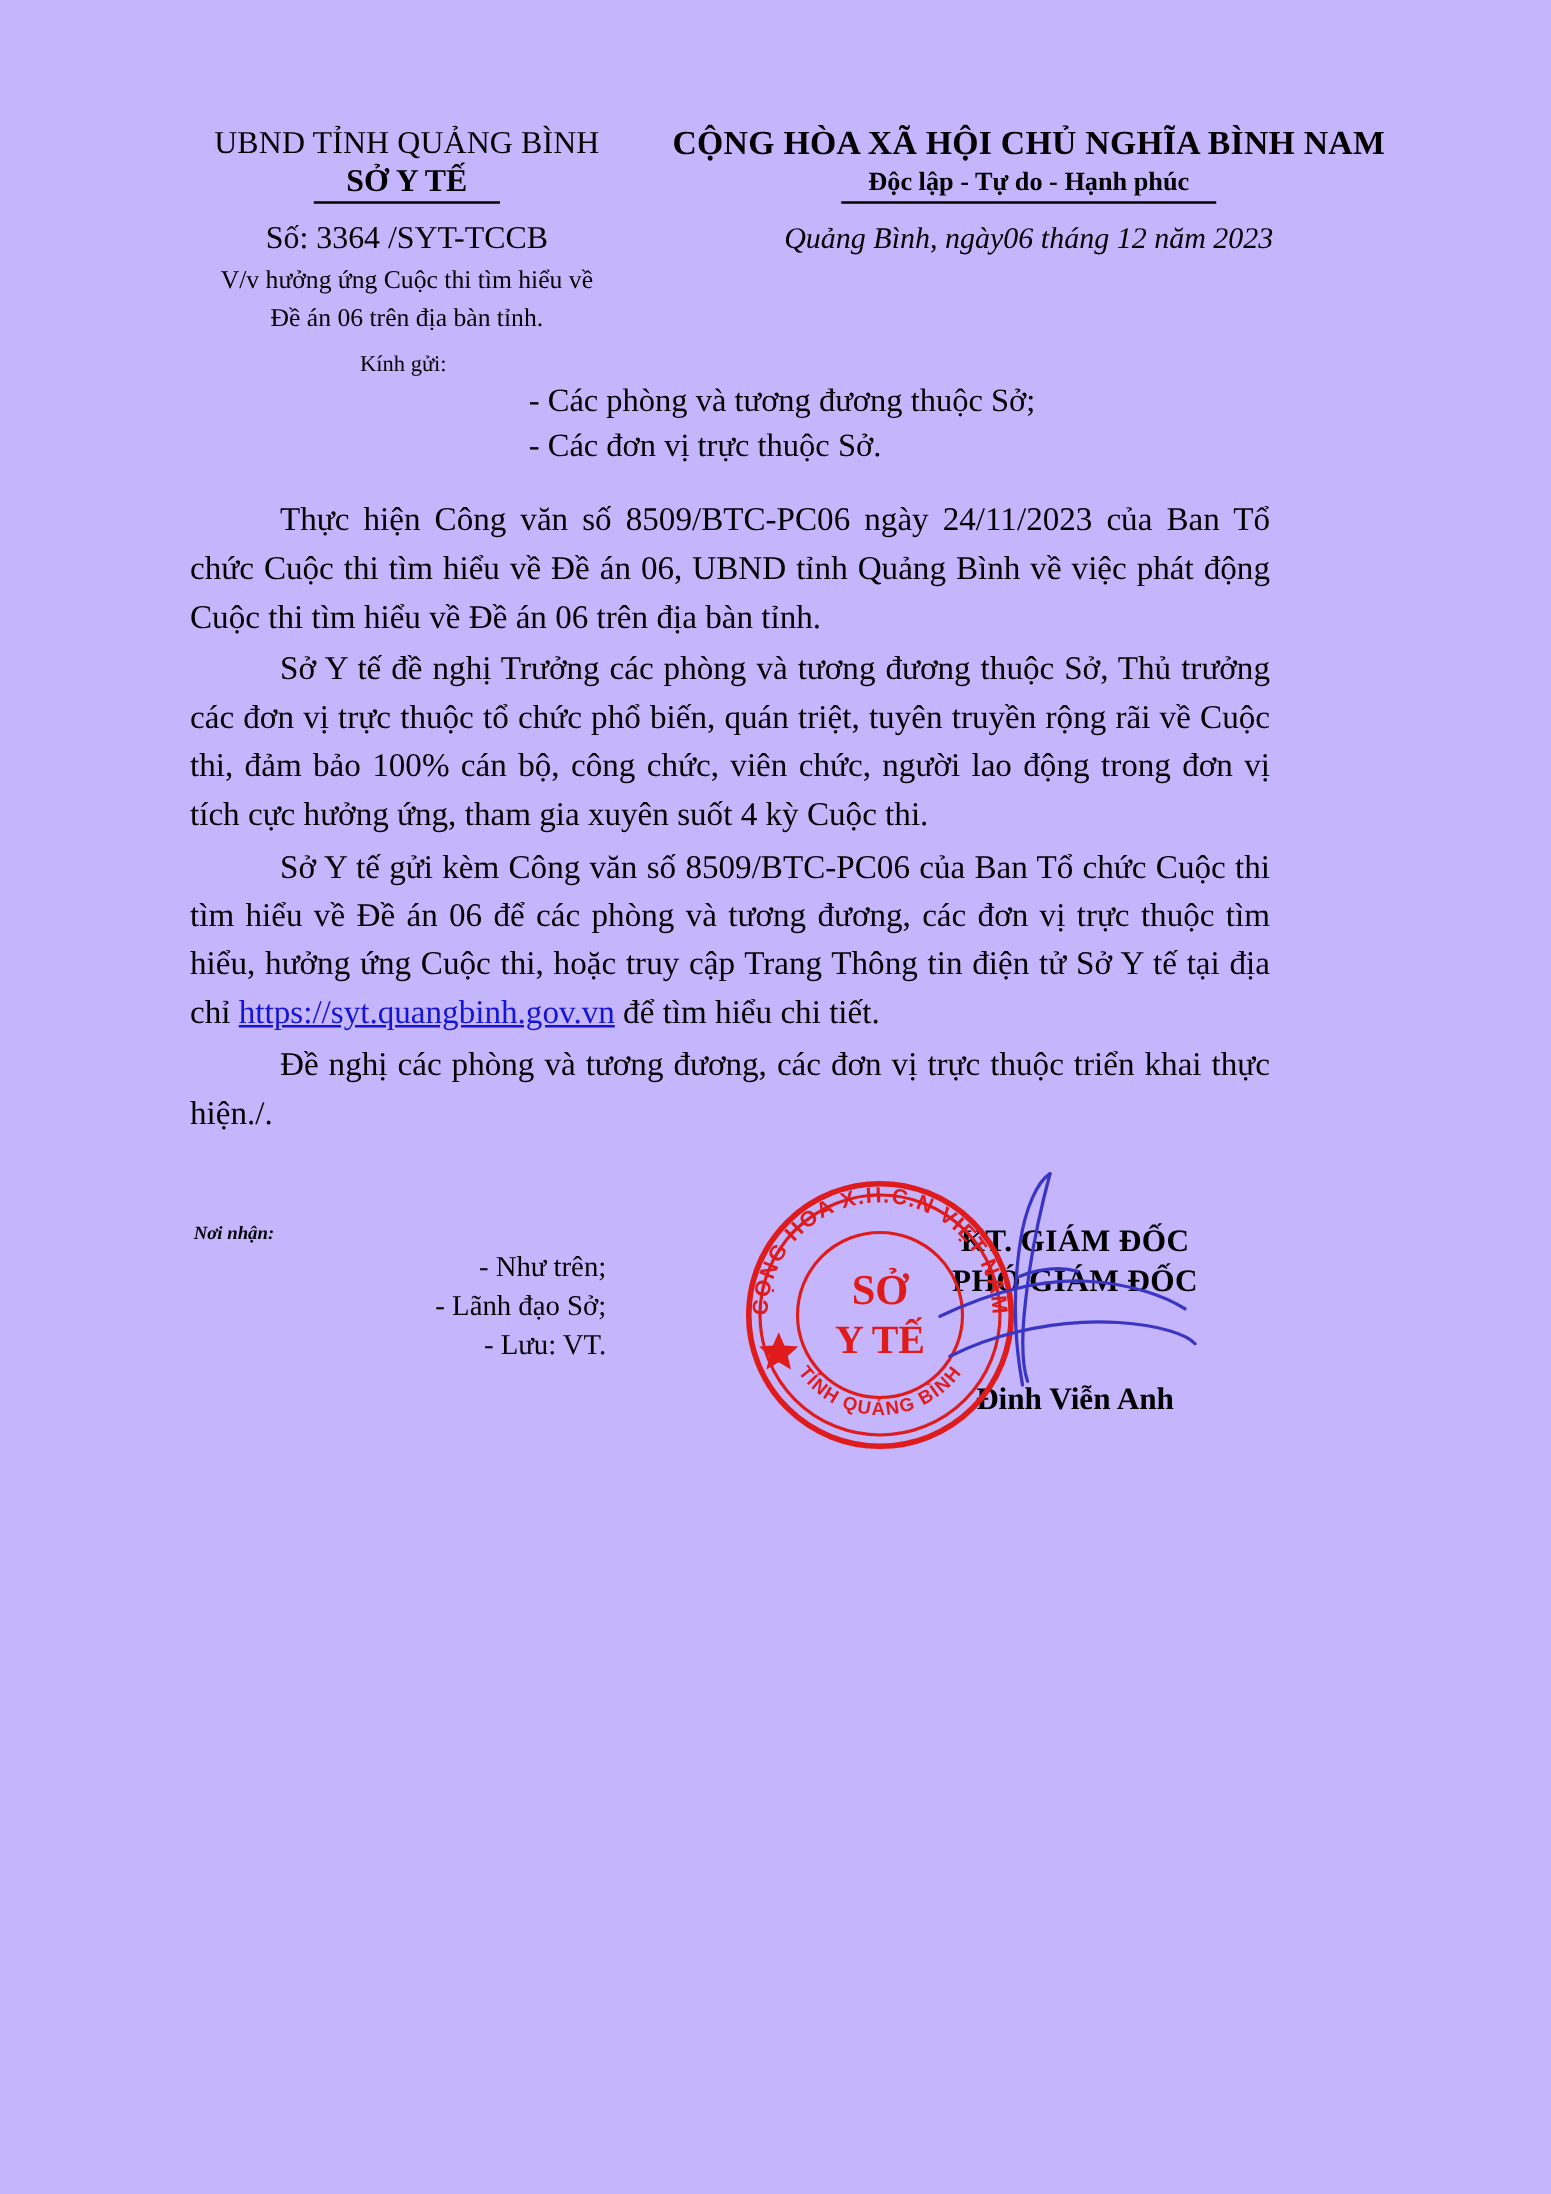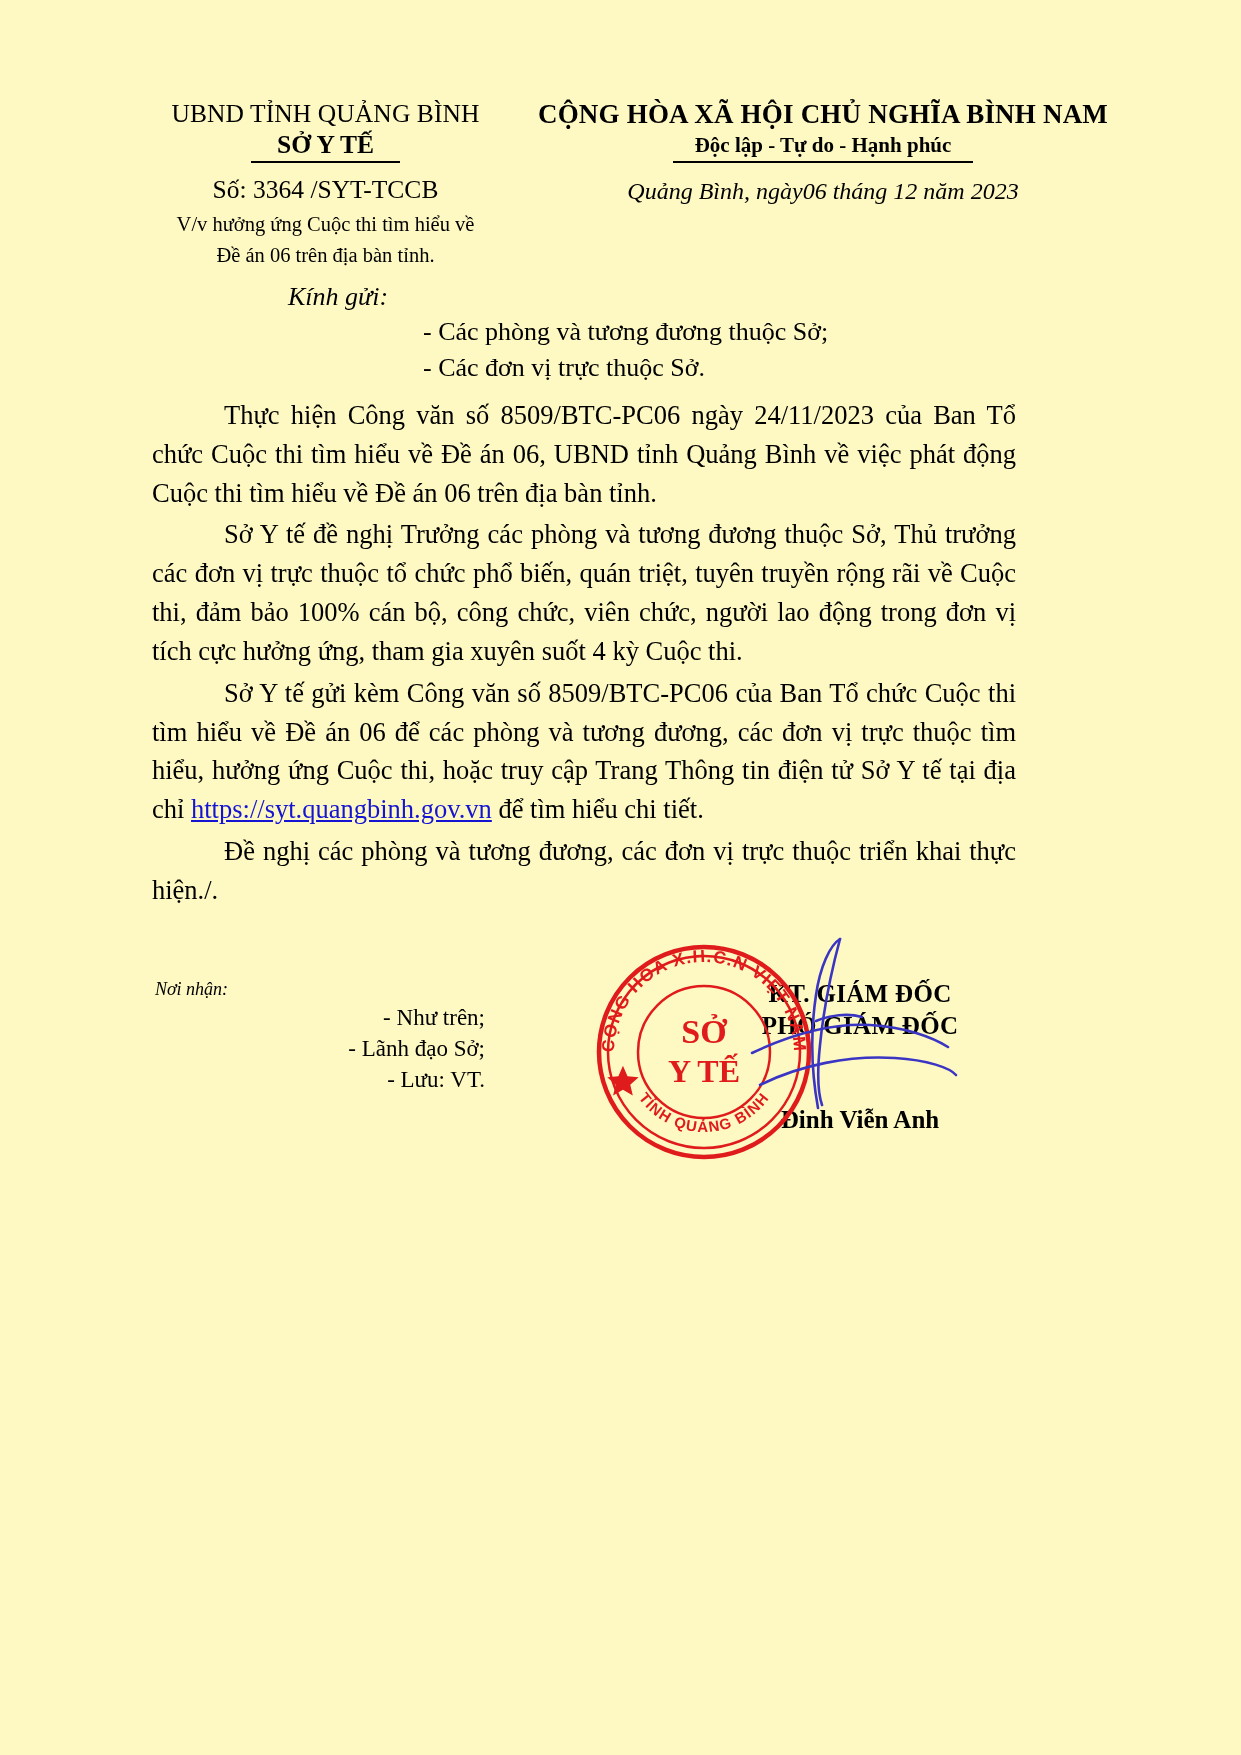--- a/index.html
+++ b/index.html
@@ -8,21 +8,21 @@
     background: #ffffff;
   }
   body {
     font-family: "Liberation Serif", "DejaVu Serif", serif;
     color: #000000;
   }
   .page {
     position: relative;
     width: 1241px;
     height: 1755px;
-    background: #fef9c3;
+    background: #c4b5fd;
     overflow: hidden;
   }
 
   
   .header {
     position: absolute;
     top: 98px;
     left: 0;
     width: 1241px;
     display: flex;
@@ -83,24 +83,23 @@
   }
 
   
   .recipients {
     position: absolute;
     top: 279px;
     left: 0;
     width: 1241px;
   }
   .kinh-gui {
-    font-size: 26px;
+    font-size: 18px;
     margin-left: 288px;
     line-height: 1.35;
-    font-style: italic;
   }
   .recip-item {
     font-size: 26px;
     margin-left: 423px;
     line-height: 1.38;
   }
 
   
   .body-block {
     position: absolute;
@@ -128,22 +127,22 @@
     left: 0;
     width: 1241px;
   }
   .noi-nhan {
     position: absolute;
     left: 155px;
     top: 0;
     width: 330px;
   }
   .nn-title {
-    font-size: 18px;
-    font-weight: normal;
+    font-size: 15px;
+    font-weight: bold;
     font-style: italic;
     line-height: 1.33;
   }
   .nn-item {
     font-size: 23px;
     line-height: 1.35;
     text-align: right;
   }
   .sign-block {
     position: absolute;

